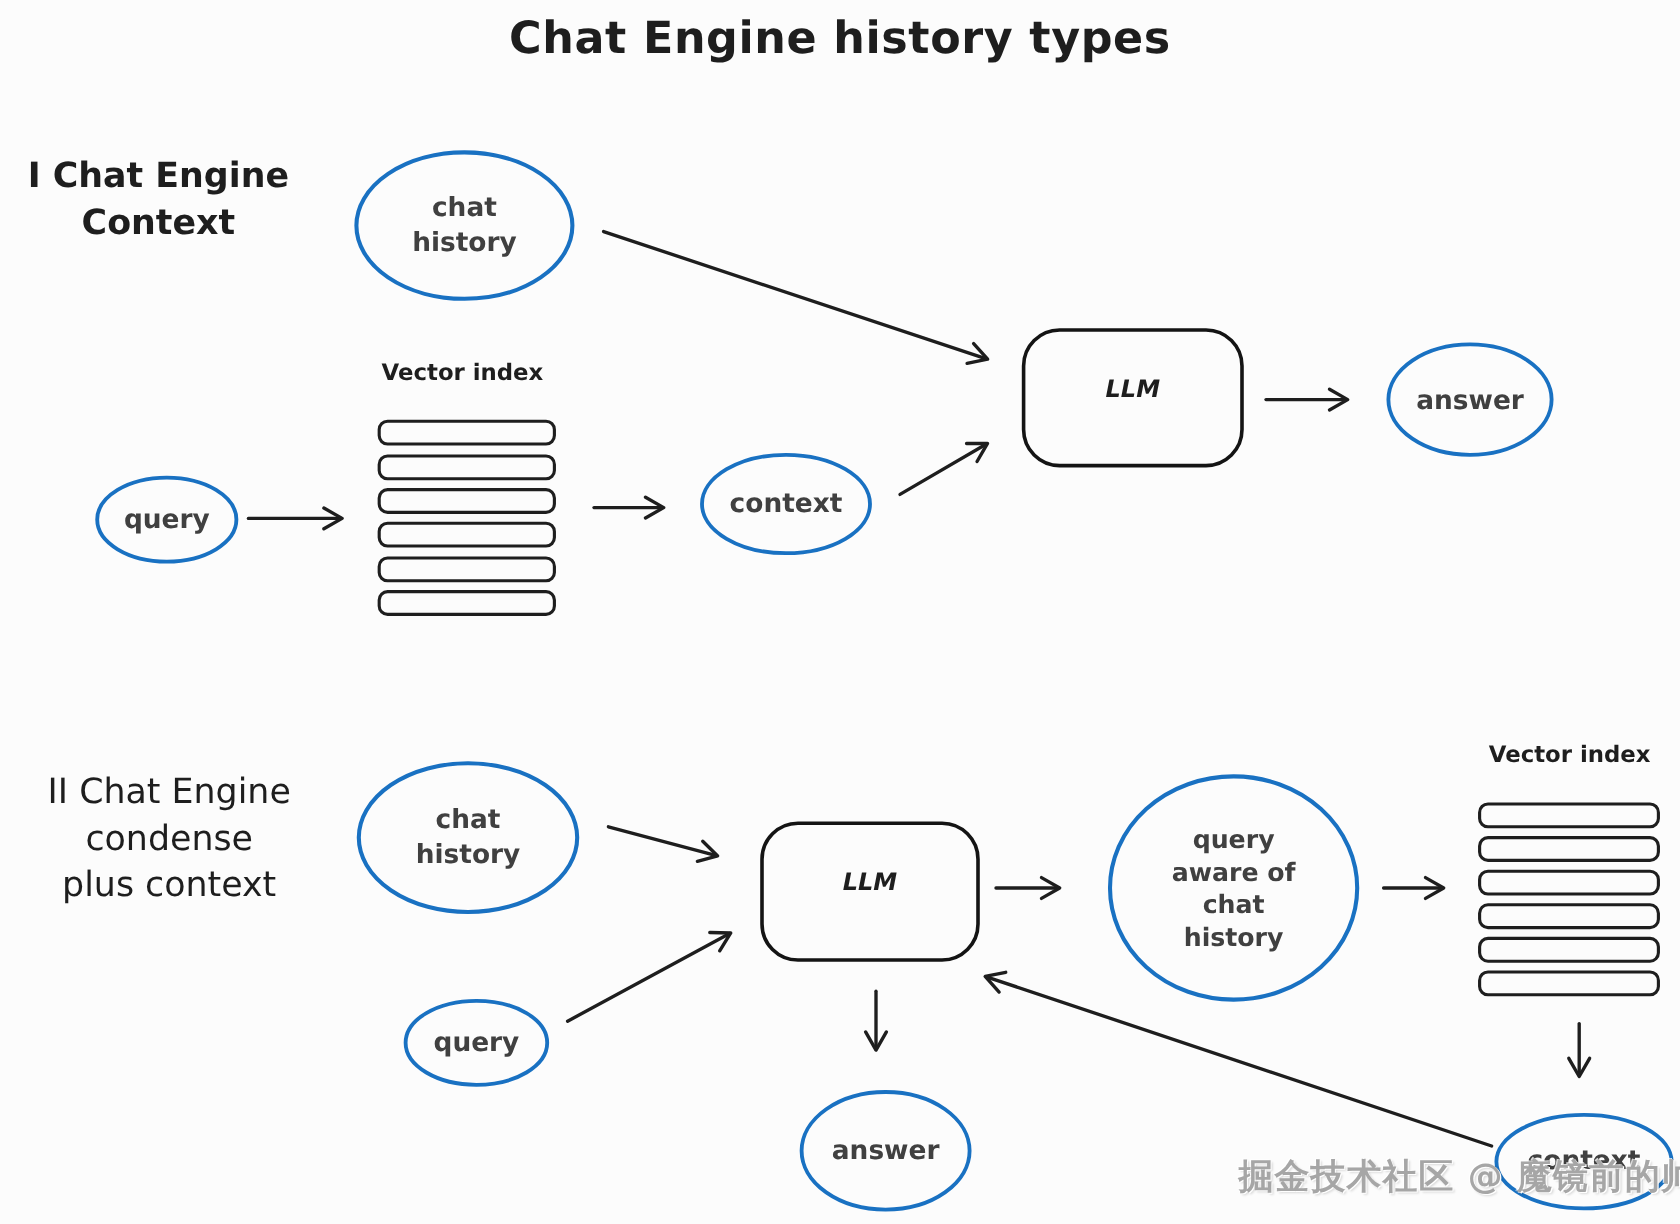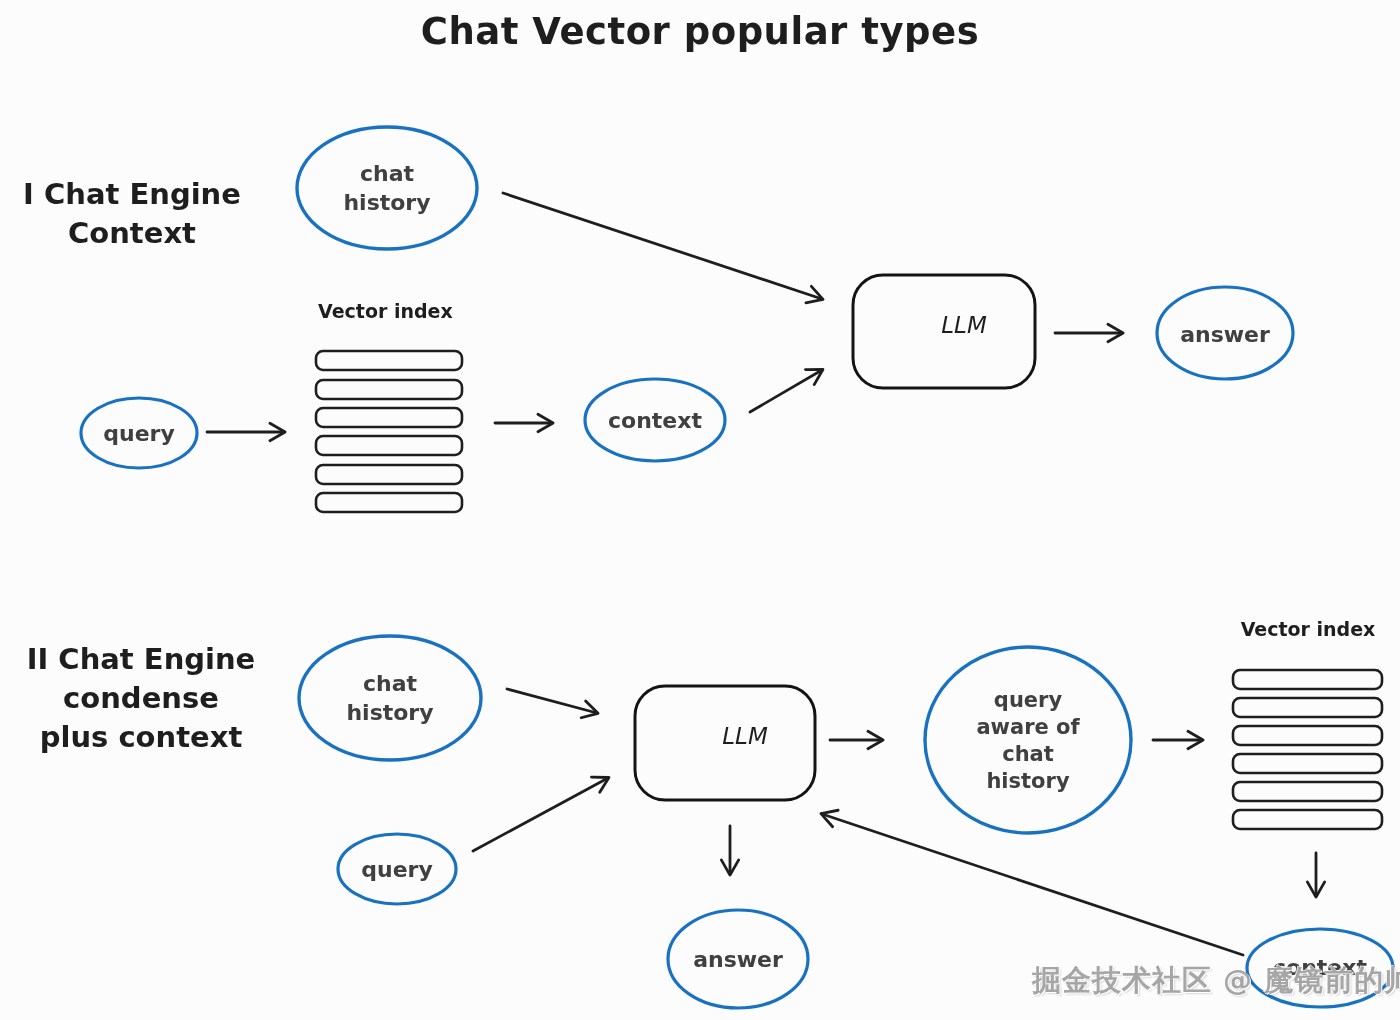--- a/index.html
+++ b/index.html
@@ -6,26 +6,26 @@
   #stage {
     position:relative; width:1400px; height:1020px;
     background:#fcfcfc; overflow:hidden;
     font-family:"DejaVu Sans", sans-serif;
   }
   svg.layer { position:absolute; left:0; top:0; }
 
   .lbl { position:absolute; white-space:pre-line; text-align:center; color:#1e1e1e; }
 
   .title   { left:0; top:10px; width:1400px; font-size:37px; font-weight:600; letter-spacing:.5px; }
-  .sec1-heading { left:18px;  top:127px; width:228px; font-size:29px; line-height:39px; font-weight:600;margin-top:48px; }
-  .sec2-heading { left:16px;  top:640px; width:250px; font-size:29px; line-height:39px; font-weight:700;text-align:center; }
+  .sec1-heading { left:18px;  top:127px; width:228px; font-size:29px; line-height:39px; font-weight:600; }
+  .sec2-heading { left:16px;  top:640px; width:250px; font-size:29px; line-height:39px; font-weight:400;text-align:center; }
 
   .n-blue { color:#404040; font-size:22px; line-height:29px; font-weight:600; }
   .n-ink  { font-size:19px; font-weight:600; }
-  .n-llm  { font-size:23px; font-style:italic; font-weight:400; color:#1e1e1e;margin-left:20px; }
+  .n-llm  { font-size:20px; font-style:italic; font-weight:700; color:#1e1e1e; }
 
   .ch1  { left:307px;  top:159px; width:160px; }
   .vi1  { left:318px;  top:300px; width:150px; text-align:left; }
   .q1   { left:79px;   top:419px; width:120px; }
   .ctx1 { left:585px;  top:406px; width:140px; }
   .llm1 { left:853px;  top:312px; width:182px; }
   .ans1 { left:1155px; top:320px; width:140px; }
 
   .ch2  { left:310px;  top:669px; width:160px; }
   .q2   { left:337px;  top:855px; width:120px; }
@@ -94,21 +94,21 @@
       <line x1="507" y1="689" x2="597" y2="713" marker-end="url(#ah)"></line>
       <line x1="473" y1="851" x2="608" y2="778" marker-end="url(#ah)"></line>
       <line x1="830" y1="740" x2="882" y2="740" marker-end="url(#ah)"></line>
       <line x1="1153" y1="740" x2="1202" y2="740" marker-end="url(#ah)"></line>
       <line x1="1316" y1="853" x2="1316" y2="896" marker-end="url(#ah)"></line>
       <line x1="1243" y1="955" x2="822" y2="814" marker-end="url(#ah)"></line>
       <line x1="730" y1="826" x2="730" y2="874" marker-end="url(#ah)"></line>
     </g>
   </svg>
 
-  <div class="lbl title">Chat Vector popular types</div>
+  <div class="lbl title">Chat Engine history types</div>
 
   <div class="lbl sec1-heading">I Chat Engine
 Context</div>
   <div class="lbl n-blue ch1">chat
 history</div>
   <div class="lbl n-ink vi1">Vector index</div>
   <div class="lbl n-blue q1">query</div>
   <div class="lbl n-blue ctx1">context</div>
   <div class="lbl n-llm llm1">LLM</div>
   <div class="lbl n-blue ans1">answer</div>

